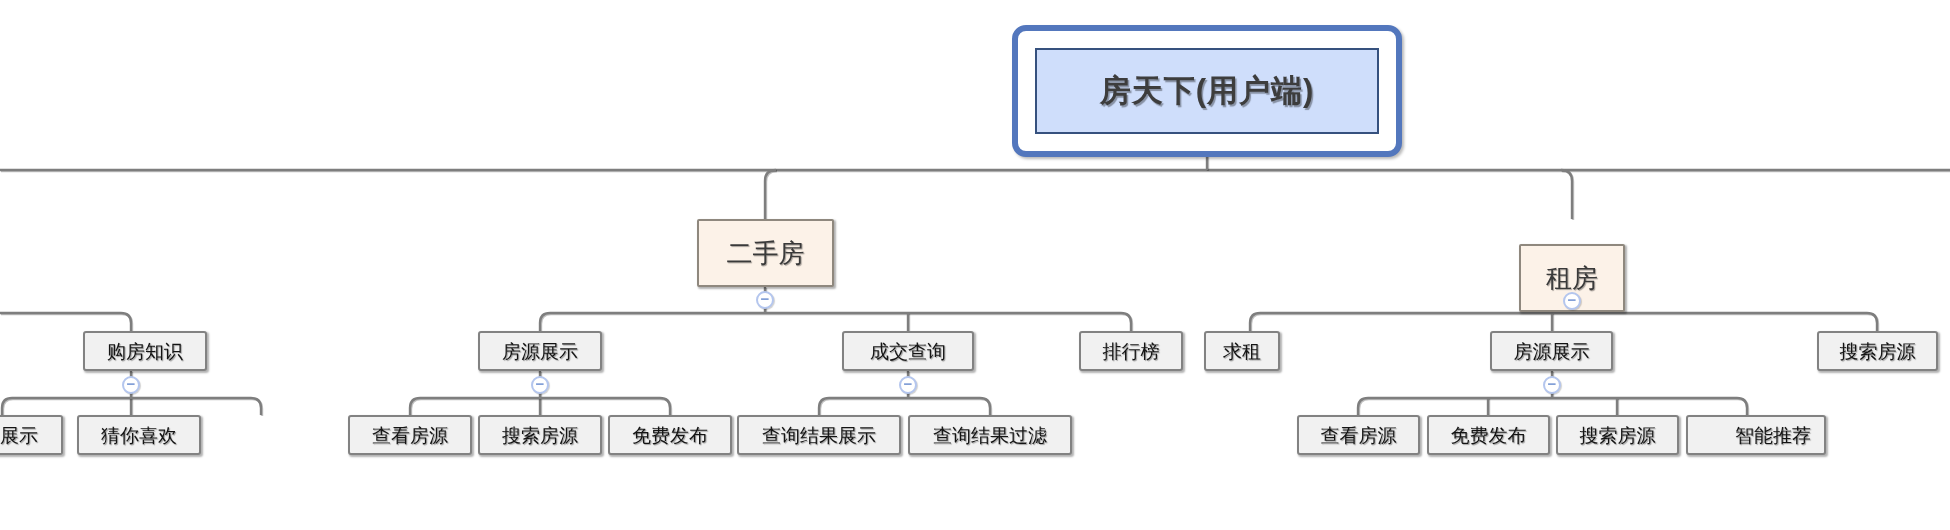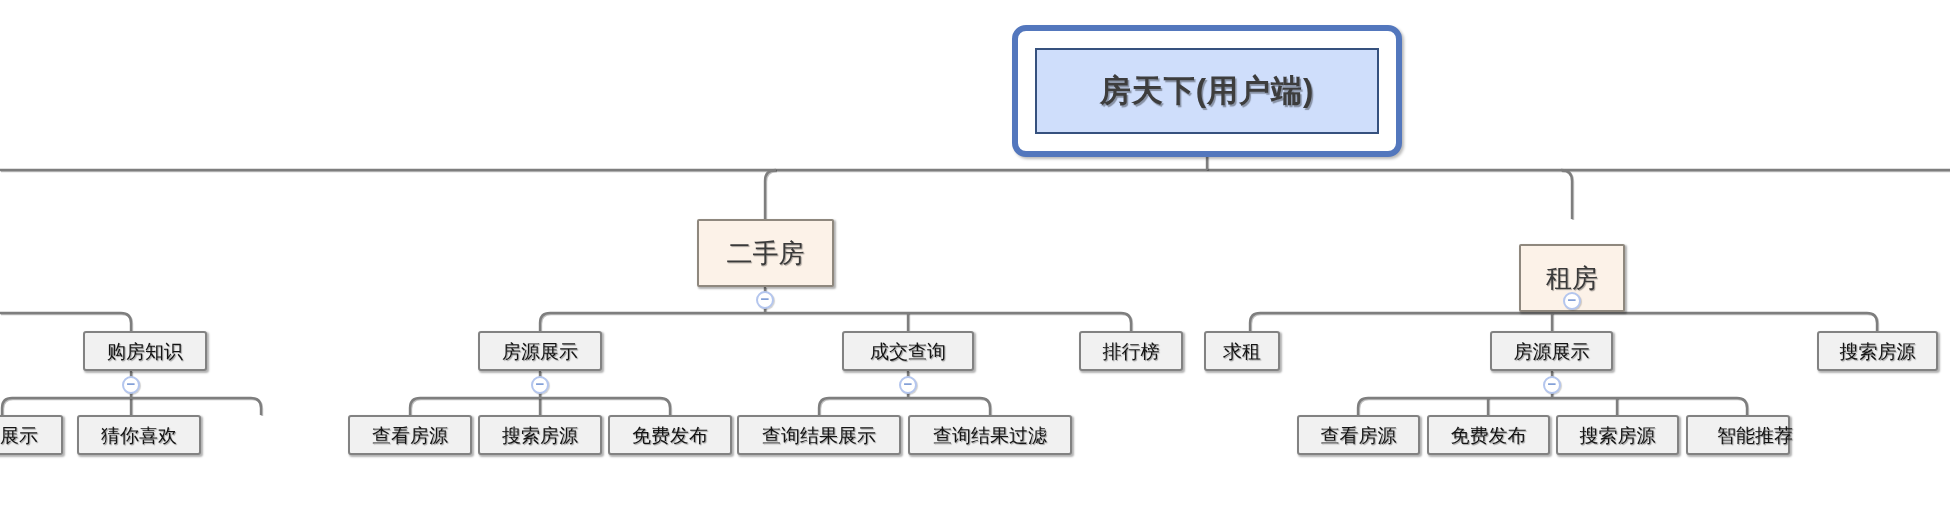--- a/index.html
+++ b/index.html
@@ -164,21 +164,21 @@
   </div>
   <div class="node lvl3" style="left:1297px;width:123px;">
     <span class="lbl">查看房源</span>
   </div>
   <div class="node lvl3" style="left:1427px;width:123px;">
     <span class="lbl">免费发布</span>
   </div>
   <div class="node lvl3" style="left:1556px;width:123px;">
     <span class="lbl">搜索房源</span>
   </div>
-  <div class="node lvl3" style="left:1686px;width:104px;padding-left:34px;">
+  <div class="node lvl3" style="left:1686px;width:140px;padding-left:34px;">
     <span class="lbl">智能推荐</span>
   </div>
 
   <div class="collapse" style="left:756px;top:291px;">
     <span class="minus">−</span>
   </div>
   <div class="collapse" style="left:1563px;top:292px;">
     <span class="minus">−</span>
   </div>
   <div class="collapse" style="left:122px;top:376px;">

